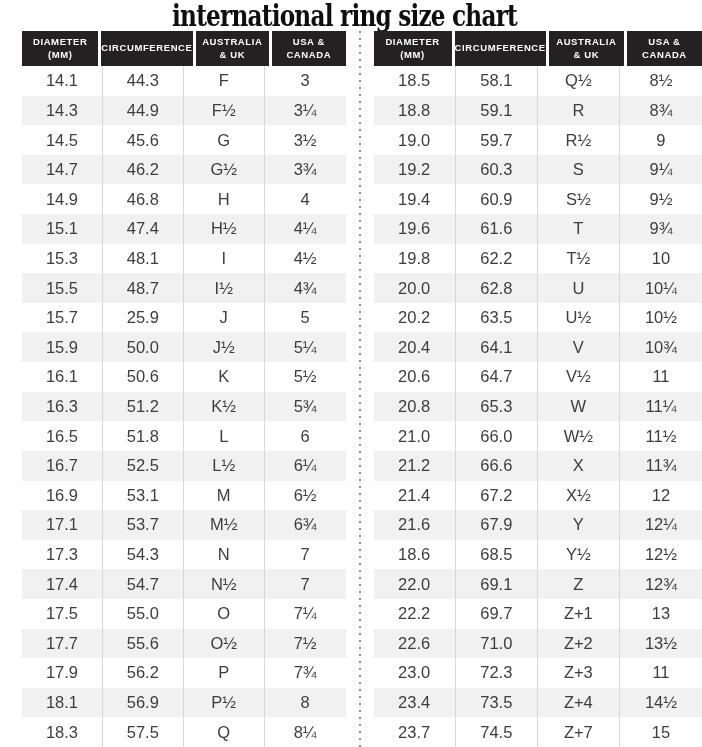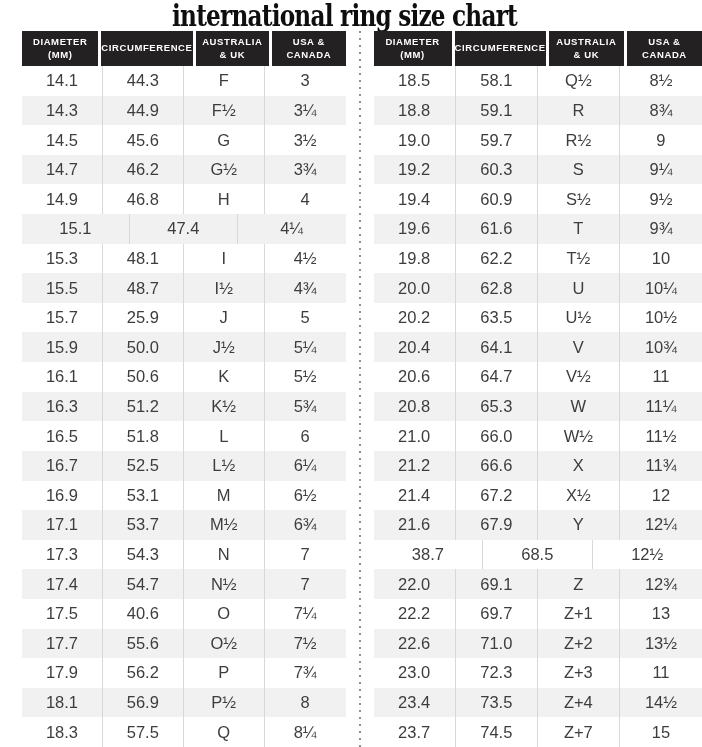--- a/index.html
+++ b/index.html
@@ -128,20 +128,21 @@
           </div>
           <div class="t-row">
             <div class="t-cell">14.9</div>
             <div class="t-cell">46.8</div>
             <div class="t-cell">H</div>
             <div class="t-cell">4</div>
           </div>
           <div class="t-row">
             <div class="t-cell">15.1</div>
             <div class="t-cell">47.4</div>
+            <div class="t-cell">H½</div>
             <div class="t-cell">4¼</div>
           </div>
           <div class="t-row">
             <div class="t-cell">15.3</div>
             <div class="t-cell">48.1</div>
             <div class="t-cell">I</div>
             <div class="t-cell">4½</div>
           </div>
           <div class="t-row">
             <div class="t-cell">15.5</div>
@@ -204,21 +205,21 @@
             <div class="t-cell">7</div>
           </div>
           <div class="t-row">
             <div class="t-cell">17.4</div>
             <div class="t-cell">54.7</div>
             <div class="t-cell">N½</div>
             <div class="t-cell">7</div>
           </div>
           <div class="t-row">
             <div class="t-cell">17.5</div>
-            <div class="t-cell">40.6</div>
+            <div class="t-cell">55.0</div>
             <div class="t-cell">O</div>
             <div class="t-cell">7¼</div>
           </div>
           <div class="t-row">
             <div class="t-cell">17.7</div>
             <div class="t-cell">55.6</div>
             <div class="t-cell">O½</div>
             <div class="t-cell">7½</div>
           </div>
           <div class="t-row">
@@ -351,22 +352,23 @@
             <div class="t-cell">X½</div>
             <div class="t-cell">12</div>
           </div>
           <div class="t-row">
             <div class="t-cell">21.6</div>
             <div class="t-cell">67.9</div>
             <div class="t-cell">Y</div>
             <div class="t-cell">12¼</div>
           </div>
           <div class="t-row">
-            <div class="t-cell">38.7</div>
+            <div class="t-cell">18.6</div>
             <div class="t-cell">68.5</div>
+            <div class="t-cell">Y½</div>
             <div class="t-cell">12½</div>
           </div>
           <div class="t-row">
             <div class="t-cell">22.0</div>
             <div class="t-cell">69.1</div>
             <div class="t-cell">Z</div>
             <div class="t-cell">12¾</div>
           </div>
           <div class="t-row">
             <div class="t-cell">22.2</div>

